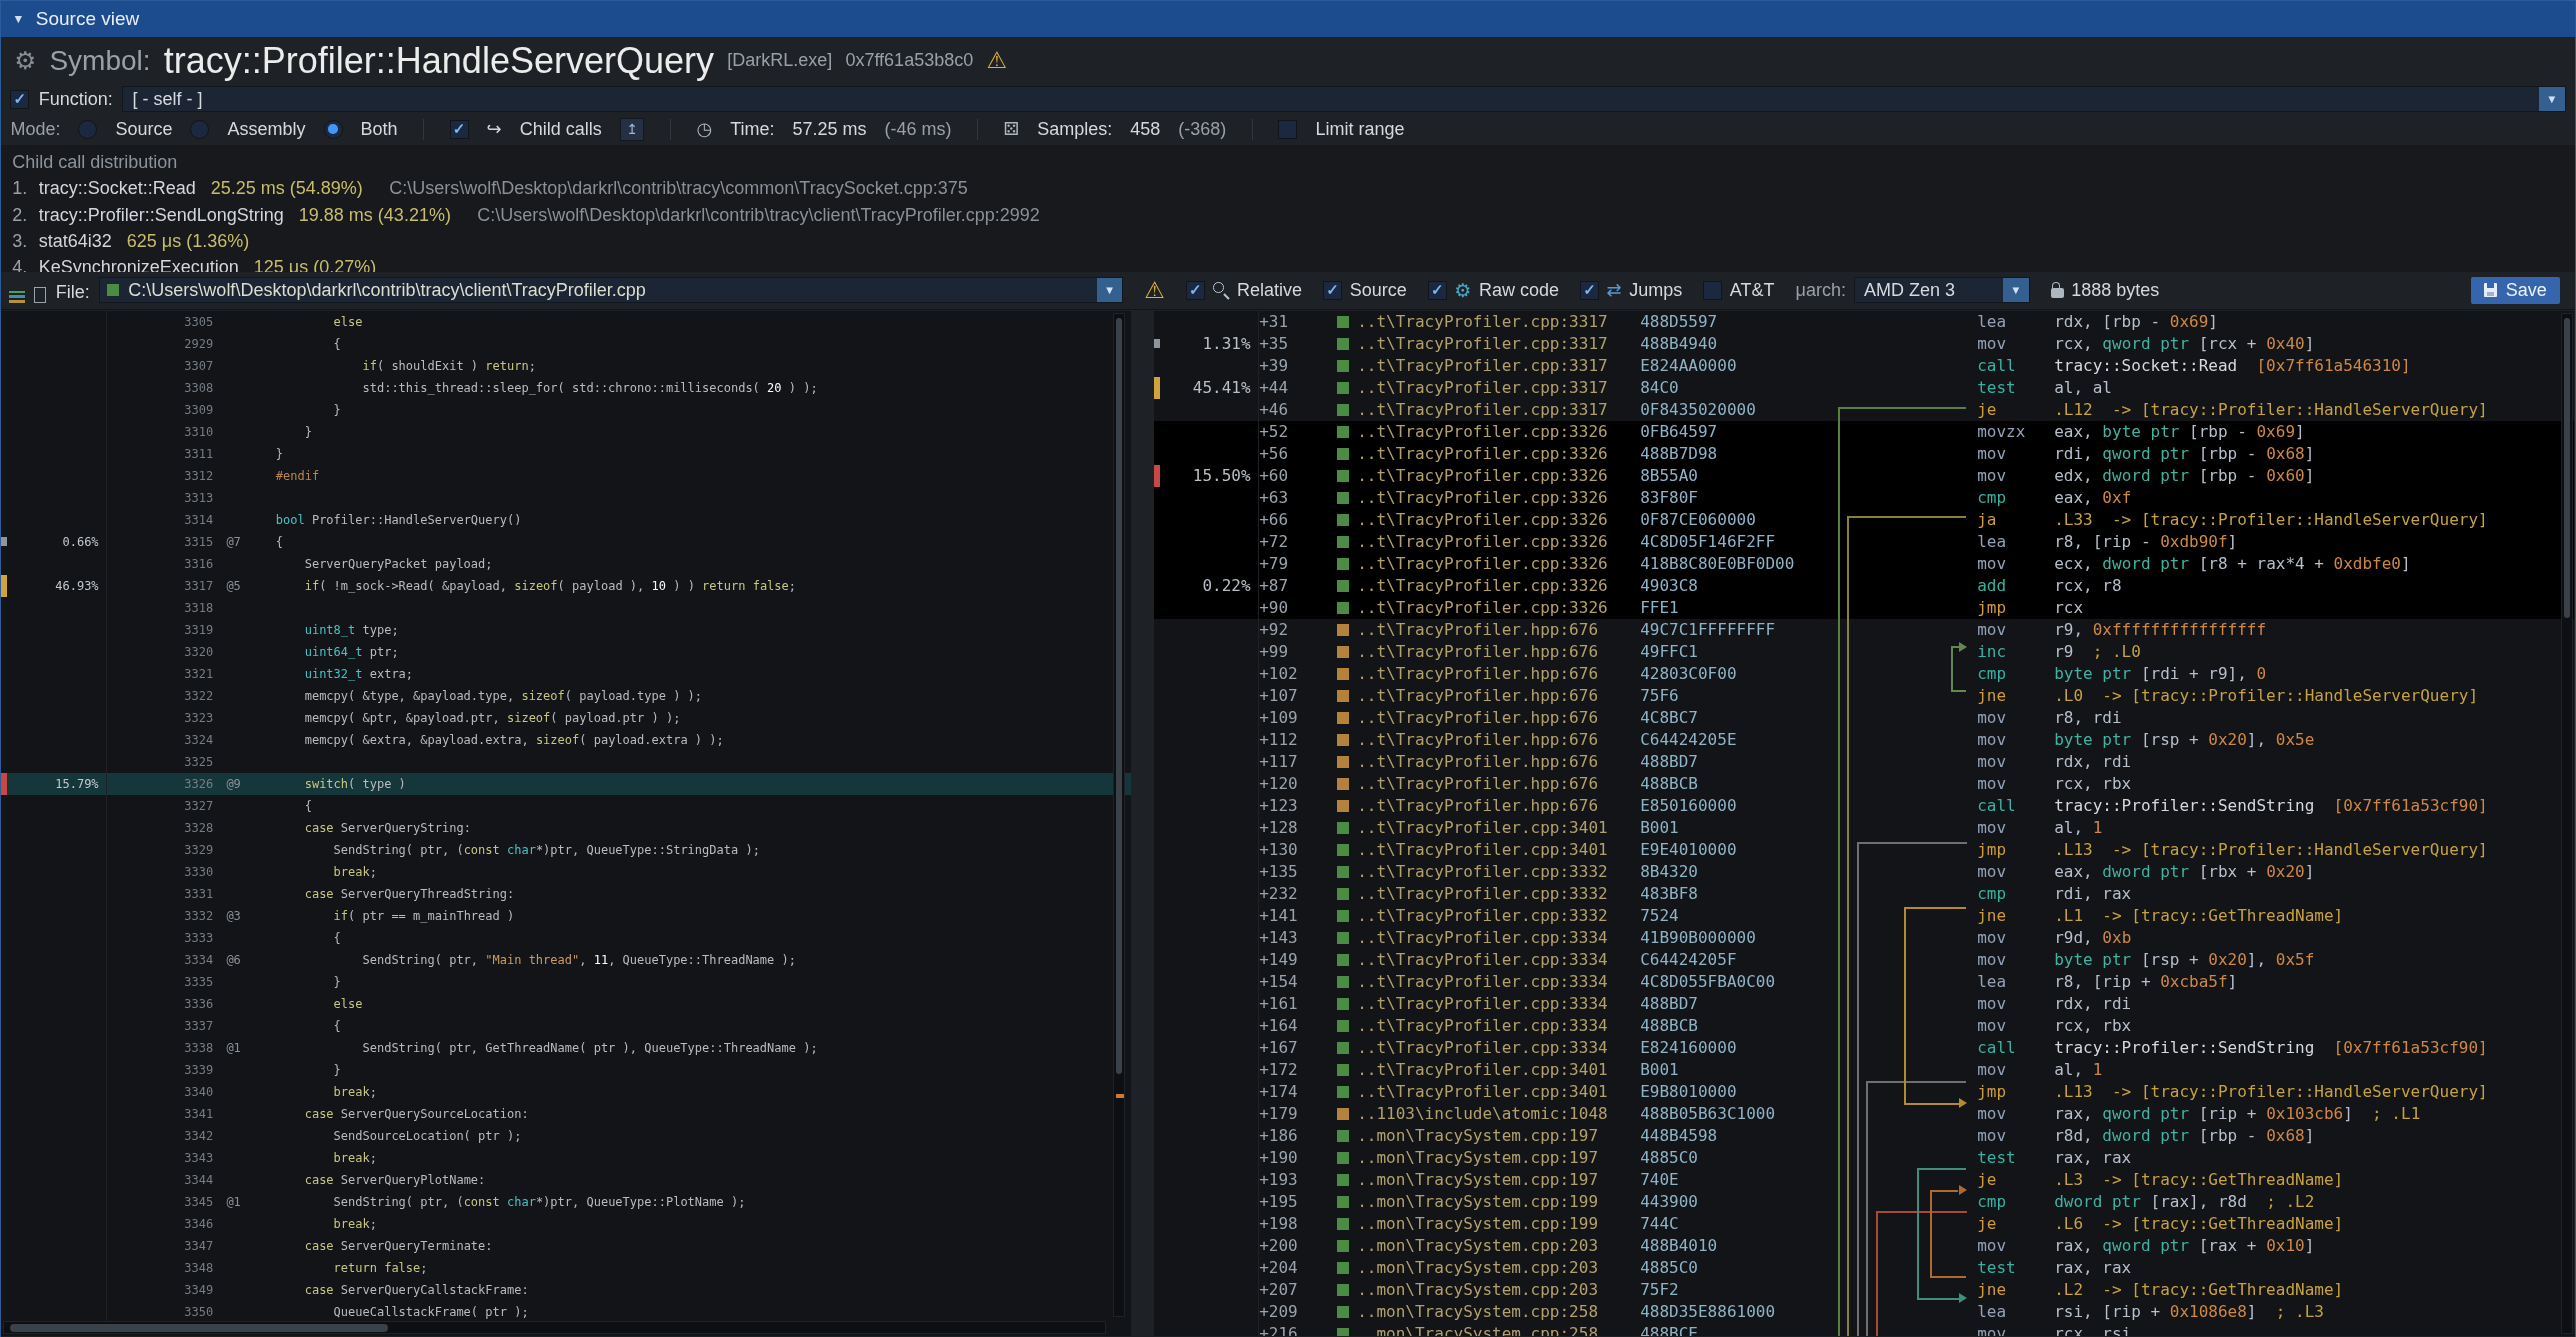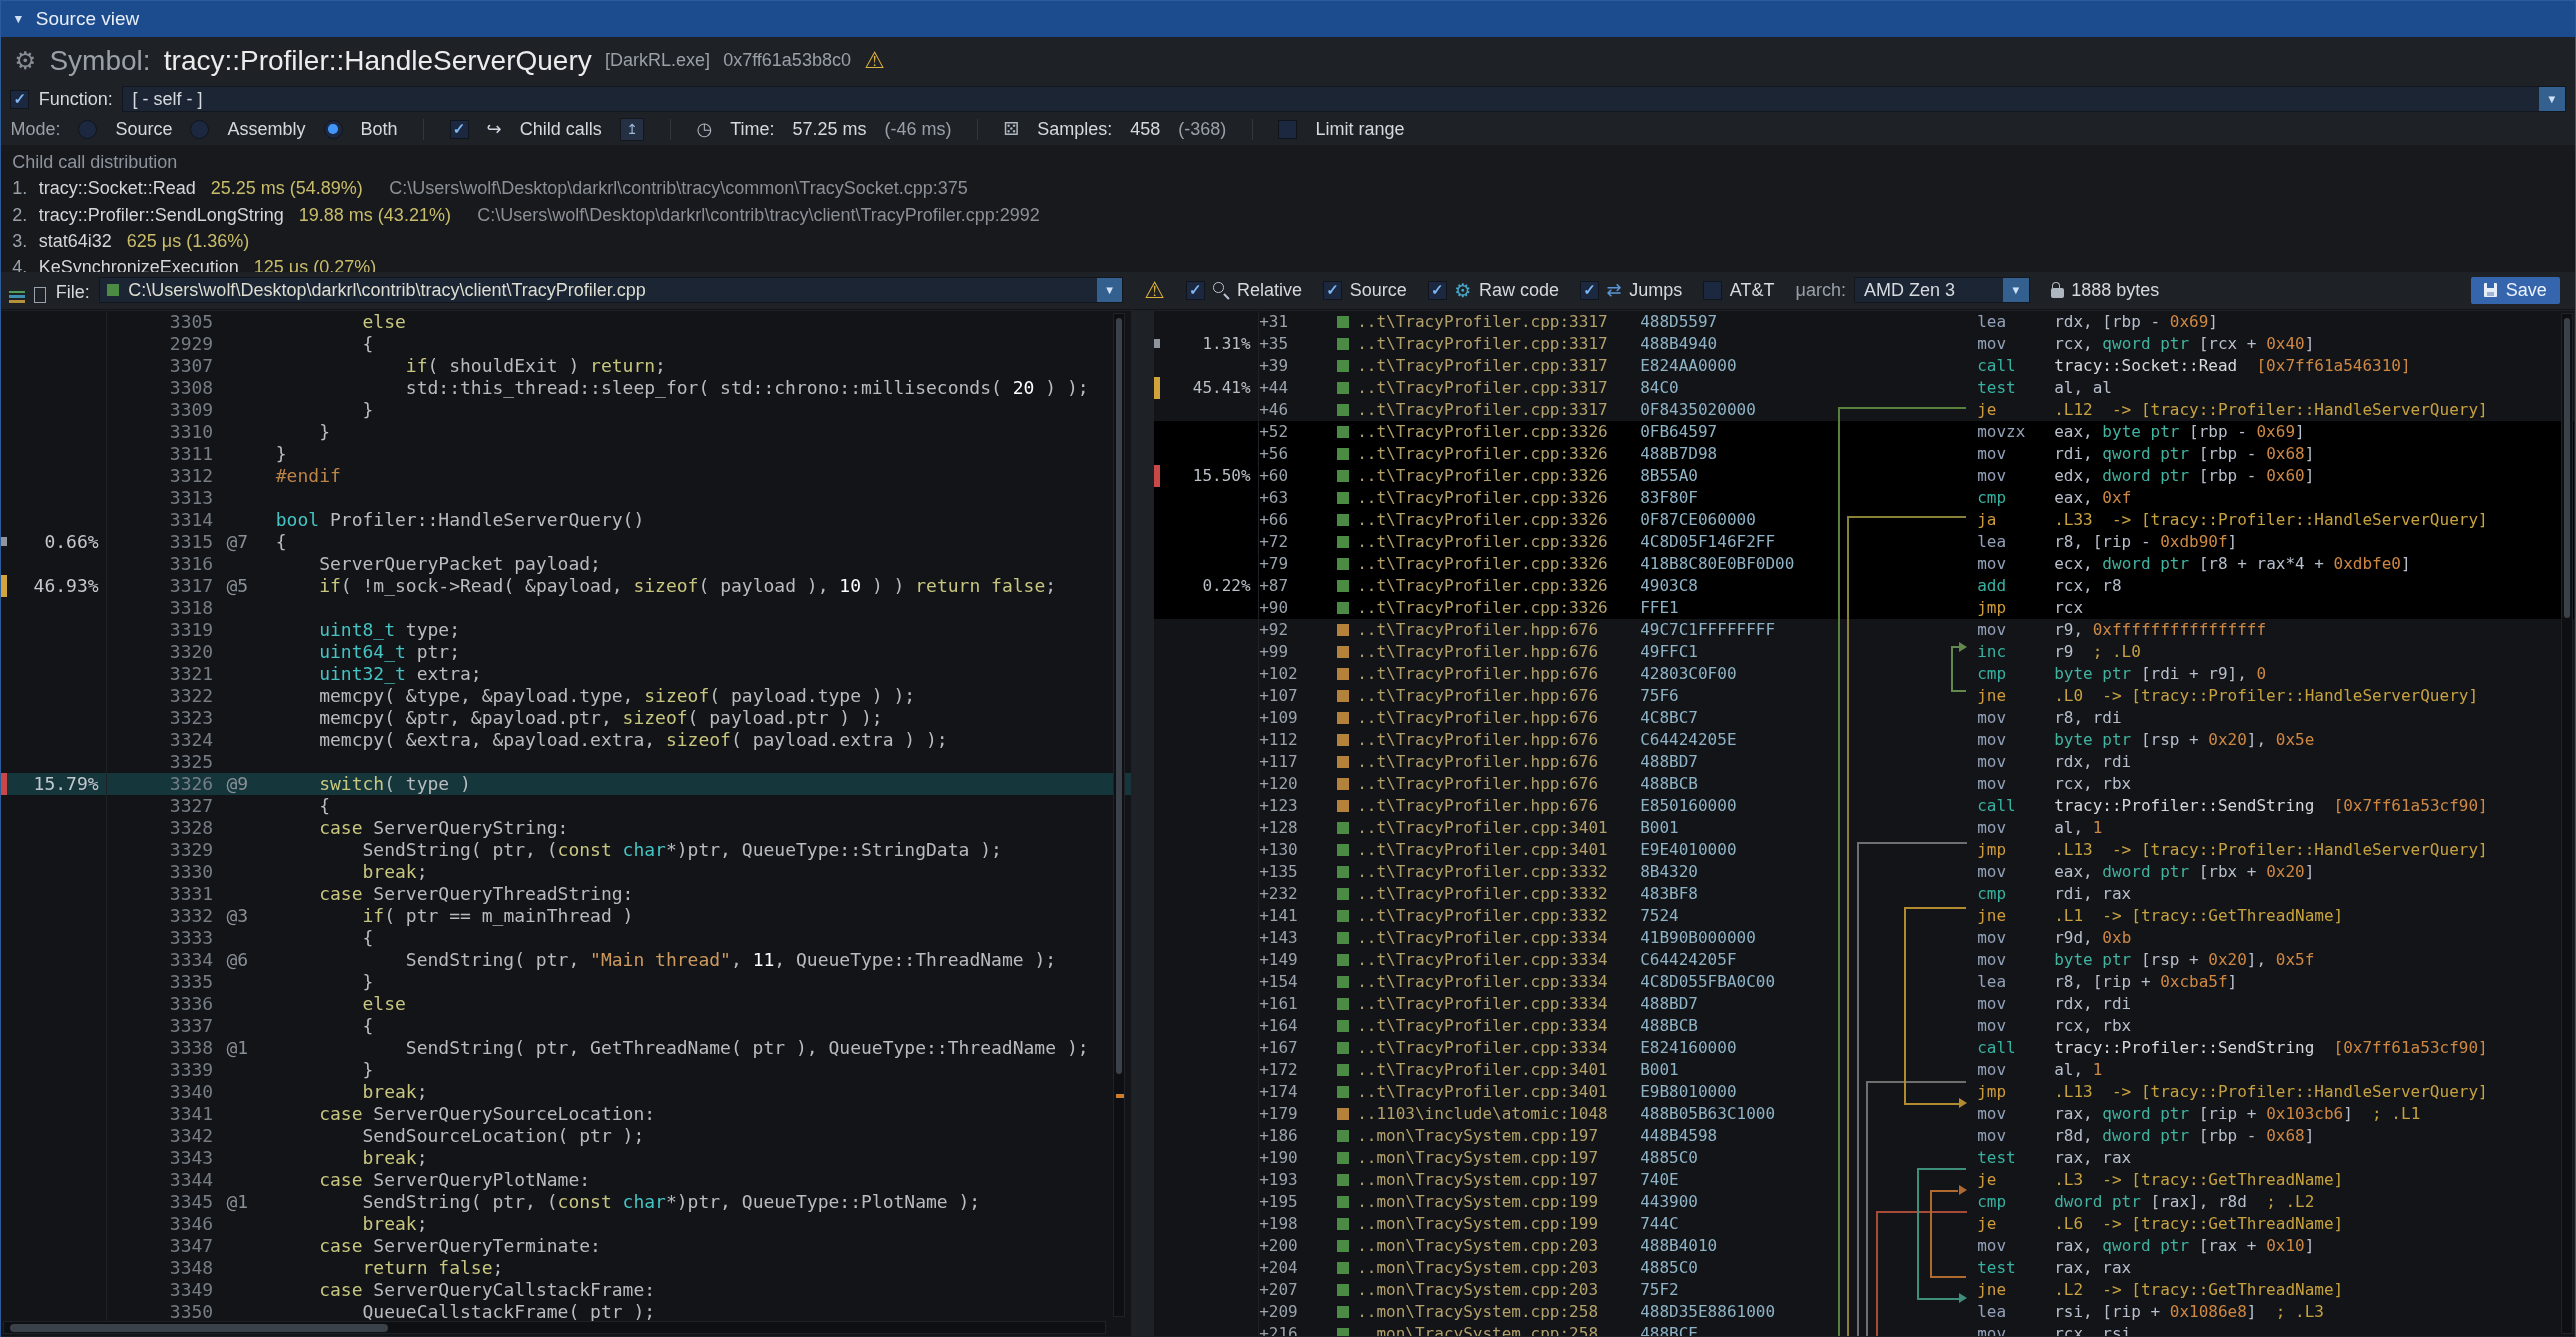--- a/index.html
+++ b/index.html
@@ -9,21 +9,21 @@
   
   .titlebar{position:absolute;top:0;left:0;right:0;height:36px;background:#1d4c8e;display:flex;
     align-items:center;gap:11.3px;padding:0 11.3px;color:#e9eff9;font-size:19px}
   .tri{font-size:12.3px;color:#cfe0f5}
 
   
   .symbol-row{position:absolute;top:36px;left:0;right:0;height:47px;display:flex;align-items:center;
     gap:13.2px;padding:0 13.2px}
   .gear-lg{font-size:24.6px;color:#878d94}
   .sym-label{font-size:28px;color:#9aa0a8}
-  .sym-name{font-size:28px;color:#ececec}
+  .sym-name{font-size:36px;color:#ececec}
   .sym-module,.sym-addr{font-size:18px;color:#9aa0a8}
   .warn{font-size:23px;color:#ddb13f}
 
   
   .function-row{position:absolute;top:83px;left:0;right:0;height:30px;display:flex;align-items:center;
     gap:9.4px;padding:0 9.4px;font-size:18px}
   .combo{display:flex;align-items:center;background:#1c2534;height:25.5px;border:0.9px solid #12161f;box-sizing:border-box}
   .combo .val{padding:0 9.4px;color:#d6d9dd;flex:1;white-space:nowrap;overflow:hidden}
   .combo .arrow{width:25.5px;align-self:stretch;background:#33608f;color:#cfe0f5;display:flex;align-items:center;
     justify-content:center;font-size:11.3px;flex:none}
@@ -88,21 +88,21 @@
   .floppy{width:13.2px;height:13.2px;background:#e8eef7;position:relative;display:inline-block;border-radius:0.9px}
   .floppy::before{content:"";position:absolute;left:2.8px;top:0;width:7.6px;height:4.7px;background:#3566ad}
   .floppy::after{content:"";position:absolute;left:2.8px;bottom:0.9px;width:7.6px;height:3.8px;background:#9db3d6}
 
   
   .panes{position:absolute;top:308px;left:0;right:0;bottom:0;background:#1e2126;border-top:0.9px solid #121418;box-sizing:border-box}
   .source-pane{position:absolute;left:0;top:0.9px;bottom:0.9px;width:1130px;background:#121418;overflow:hidden}
   .asm-pane{position:absolute;left:1153px;top:0.9px;bottom:0.9px;right:0.9px;background:#121418;overflow:hidden}
 
   
-  .src-row{display:flex;height:22px;line-height:22px;font-family:"DejaVu Sans Mono",monospace;font-size:18px;white-space:pre}
+  .src-row{display:flex;height:22px;line-height:22px;font-family:"DejaVu Sans Mono",monospace;font-size:12px;white-space:pre}
   .src-row.sel{background:#15373c}
   .gut{width:6.6px;flex:none}
   .gbar{display:block;width:5.7px;height:100%}
   .gbar.mid{background:#d1a33c}
   .gbar.hot{background:#c84848}
   .gbar.dim{background:#8f959c;height:8.5px;margin-top:6.6px}
   .src-pct{width:91px;flex:none;text-align:right;padding-right:7.6px;color:#c3c8ce;border-right:0.9px solid #1e2226}
   .src-num{width:106px;flex:none;text-align:right;color:#767d85}
   .src-mark{width:55px;flex:none;padding-left:13.2px;color:#8a9097;box-sizing:border-box}
   .src-code{padding-left:7.6px}

